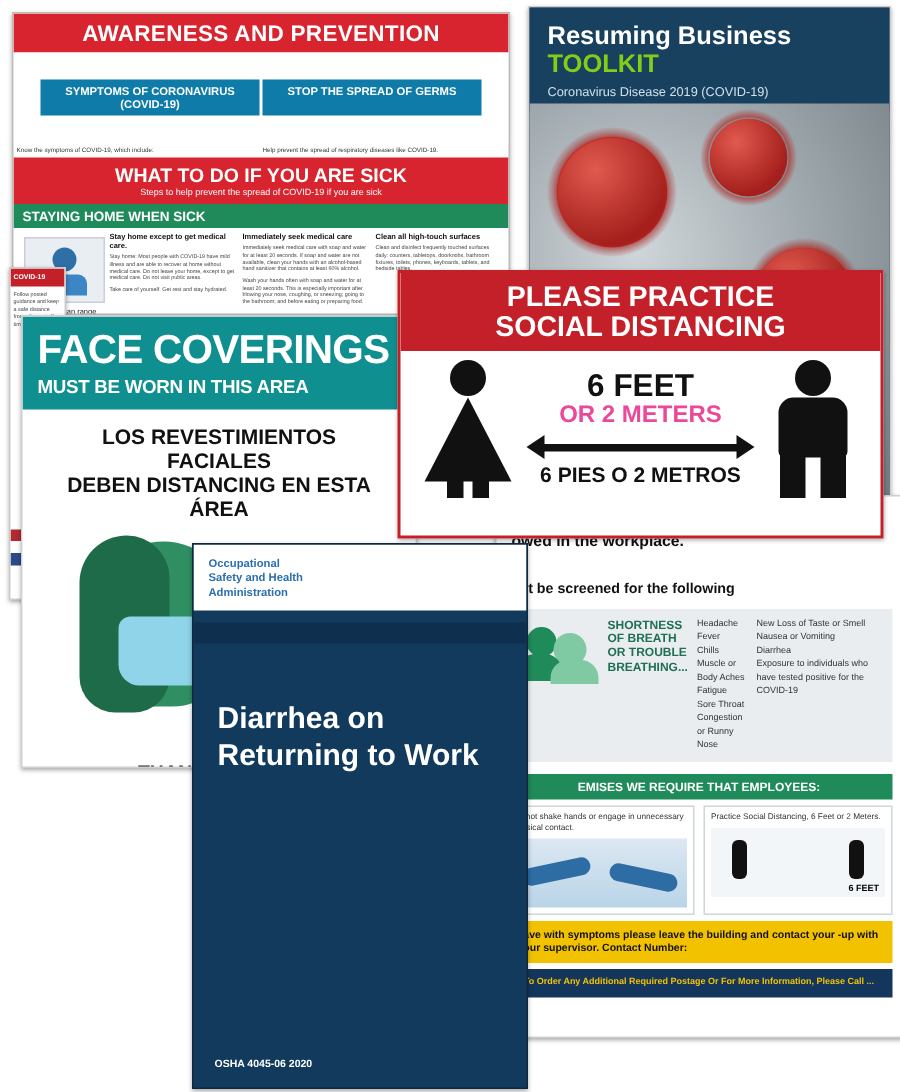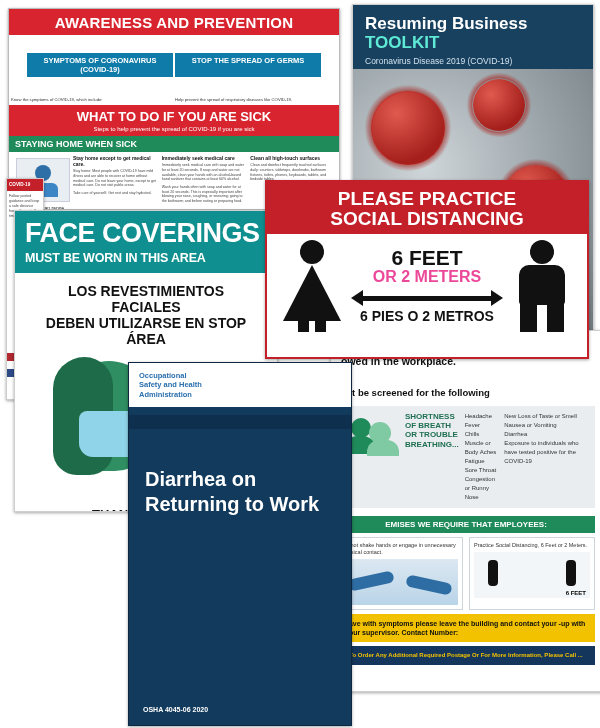--- a/index.html
+++ b/index.html
@@ -30,21 +30,21 @@
   .aw-left-img .head{width:16px;height:16px;border-radius:50%;background:#2f6fa8;margin:6px auto 0;}
   .aw-left-img .body{width:30px;height:14px;background:#3d86c6;margin:2px auto 0;border-radius:6px 6px 0 0;}
   .aw-symptom{font-size:5px;color:#222;padding:0 4px;}
   .aw-bullet{font-size:4.6px;color:#333;line-height:1.35;padding:1px 4px;}
   .aw-black{background:#111;color:#fff;font-size:5px;font-weight:bold;padding:2px 4px;}
 
   
   #p-toolkit{left:352px;top:4px;width:240px;height:390px;background:#0f2d4a;}
   .tk-head{background:#18405f;padding:10px 12px 8px;}
   .tk-title{color:#fff;font-size:17px;font-weight:bold;line-height:1.1;}
-  .tk-title .accent{color:#5eead4;}
+  .tk-title .accent{color:#84cc16;}
   .tk-sub{color:#cfe0ec;font-size:8.5px;margin-top:4px;}
   .tk-img{position:absolute;left:0;top:64px;width:240px;height:326px;background:
       radial-gradient(circle at 30% 30%, #cfd6da 0%, #9aa3a8 45%, #5d686e 100%);}
   .virus{position:absolute;border-radius:50%;background:radial-gradient(circle at 35% 30%,#e05a4f,#a51f1c 70%);box-shadow:0 0 6px rgba(0,0,0,.4);}
   .virus::after{content:"";position:absolute;inset:-6px;border-radius:50%;
       background:radial-gradient(circle, rgba(190,35,30,.0) 58%, rgba(190,35,30,.55) 60%, rgba(190,35,30,0) 72%);}
 
   
   #p-screening{left:330px;top:330px;width:270px;height:360px;background:#fff;}
   .sc-line{font-size:10.5px;font-weight:bold;color:#111;padding:6px 10px 0;}
@@ -251,21 +251,21 @@
     <div class="sl-flag"></div>
   </div>
 
   <div class="card" id="p-face">
     <div class="fc-teal">
       <div class="l1">FACE COVERINGS</div>
       <div class="l2">MUST BE WORN IN THIS AREA</div>
     </div>
     <div class="fc-es">
       <div>LOS REVESTIMIENTOS FACIALES</div>
-      <div>DEBEN UTILIZARSE EN STOP ÁREA</div>
+      <div>DEBEN DISTANCING EN ESTA ÁREA</div>
     </div>
     <div class="fc-mask">
       <div class="head-green"></div>
       <div class="head-dark"></div>
       <div class="mask-blue"></div>
       <div class="mask-strap"></div>
     </div>
     <div class="fc-thanks">
       <div>THANK YOU FOR</div>
       <div>GRACIAS POR</div>

